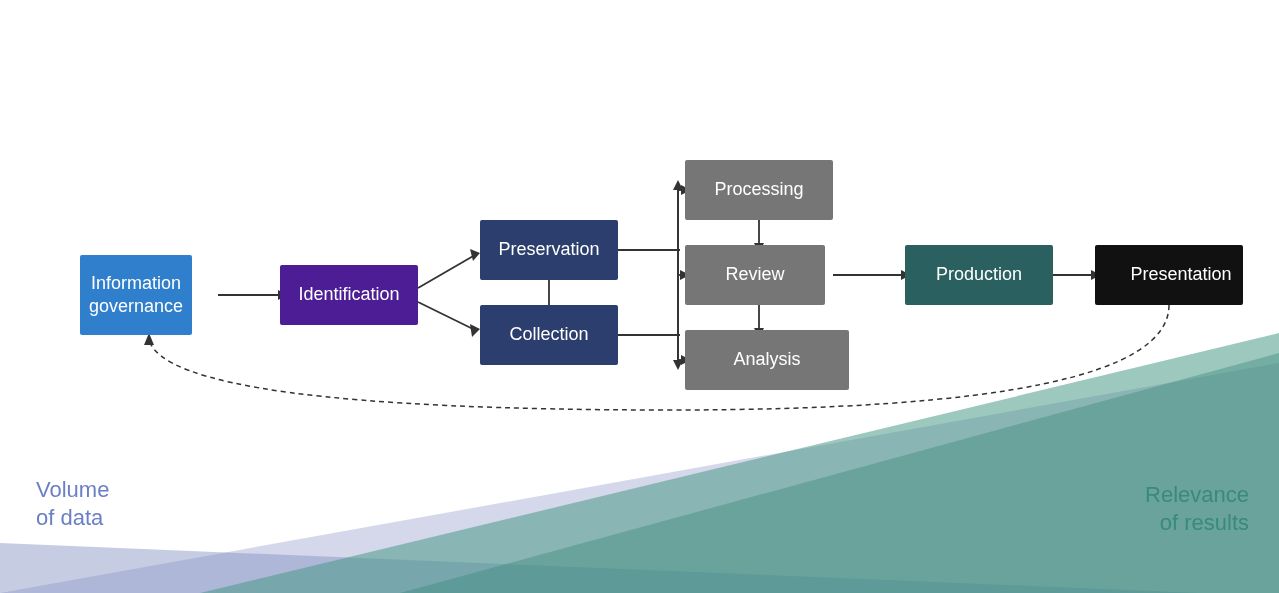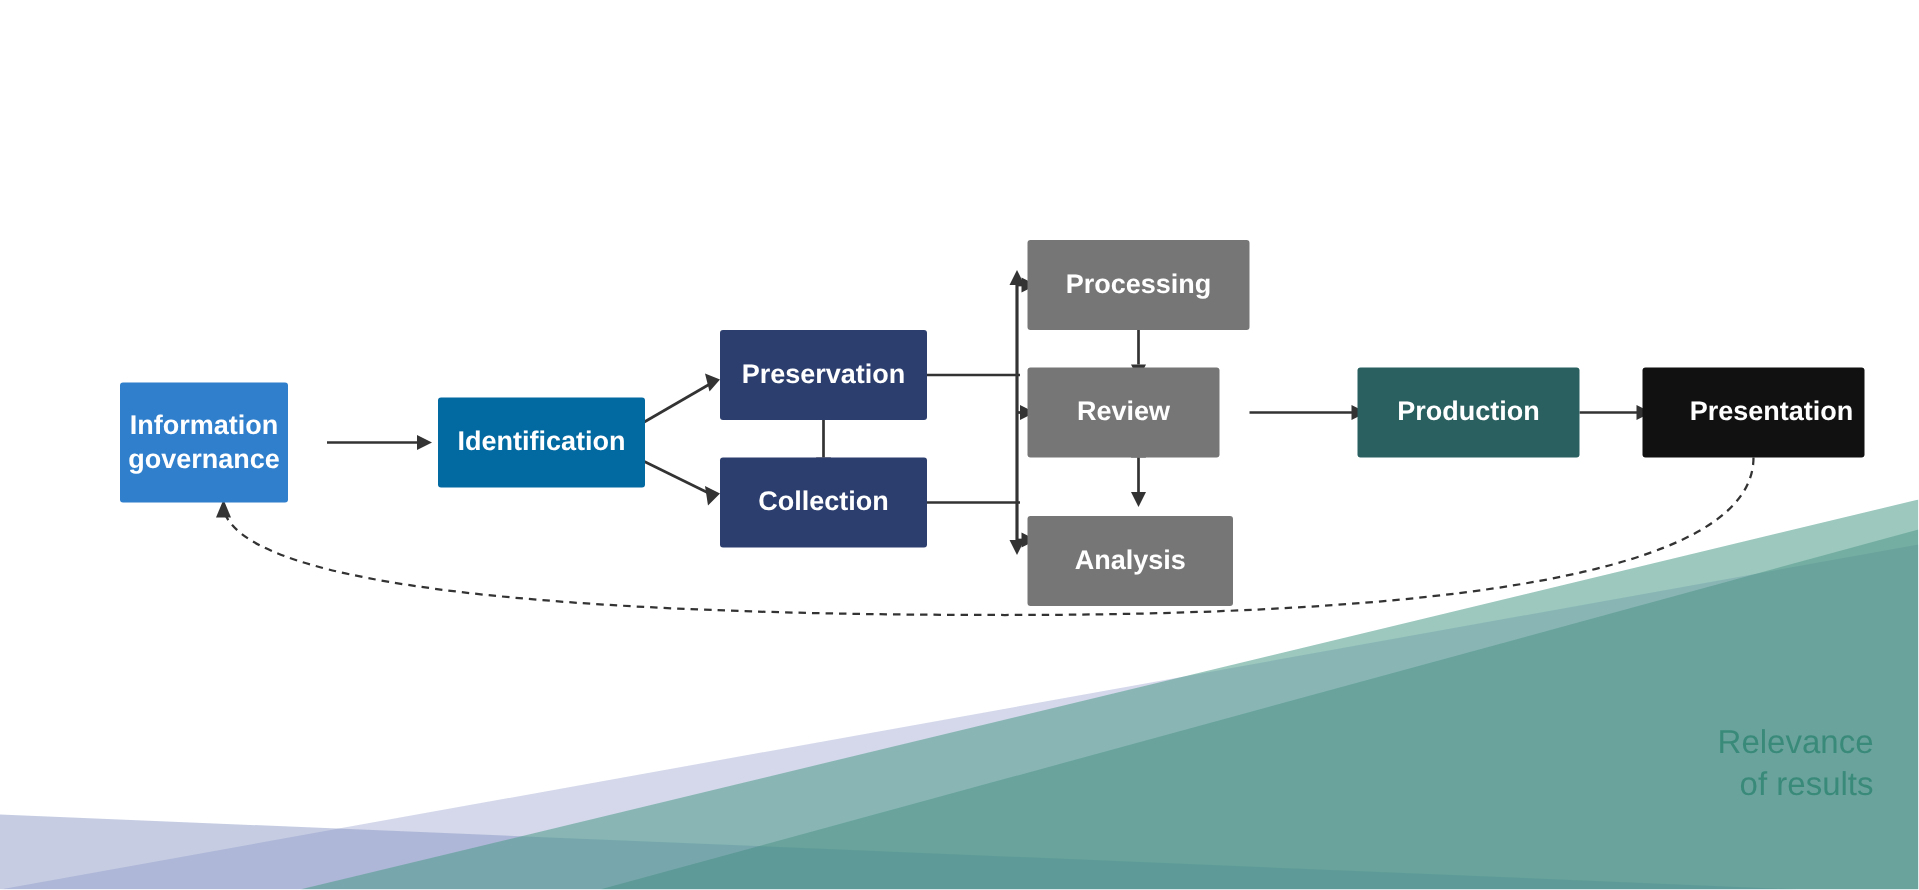--- a/index.html
+++ b/index.html
@@ -73,41 +73,40 @@
 
     
     .box {
       position: absolute;
       display: flex;
       align-items: center;
       justify-content: center;
       text-align: center;
       color: #fff;
       font-size: 18px;
-      font-weight: 700;
+      font-weight: 400;
       border-radius: 2px;
       padding: 8px;
       line-height: 1.3;
     }
 
     .box-info-gov {
       background: #2f7fcc;
       width: 112px;
       height: 80px;
       top: 155px;
       left: 50px;
     }
 
     .box-identification {
-      background: #0369a1;
+      background: #4c1d95;
       width: 138px;
       height: 60px;
       top: 165px;
       left: 250px;
-      margin-left: 12px;
     }
 
     .box-preservation {
       background: #2c3e6e;
       width: 138px;
       height: 60px;
       top: 120px;
       left: 450px;
     }
 
@@ -122,32 +121,32 @@
     .box-processing {
       background: #767676;
       width: 148px;
       height: 60px;
       top: 60px;
       left: 655px;
     }
 
     .box-review {
       background: #767676;
-      width: 128px;
+      width: 140px;
       height: 60px;
       top: 145px;
       left: 655px;
       align-items: center;
     }
 
     .box-analysis {
       background: #767676;
-      width: 137px;
-      height: 60px;
-      top: 244px;
+      width: 164px;
+      height: 60px;
+      top: 230px;
       left: 655px;
     }
 
     .box-production {
       background: #2a6060;
       width: 148px;
       height: 60px;
       top: 145px;
       left: 875px;
     }
@@ -192,20 +191,21 @@
 
   <svg class="bg-triangles" viewBox="0 0 1279 260" preserveAspectRatio="none">
 
     <polygon points="0,260 1279,260 1279,30 0,260" fill="#b0b8d8" opacity="0.55"></polygon>
     <polygon points="0,260 1200,260 0,210" fill="#8090c0" opacity="0.45"></polygon>
 
     <polygon points="200,260 1279,260 1279,0" fill="#4a9a88" opacity="0.55"></polygon>
     <polygon points="400,260 1279,260 1279,20" fill="#3a8878" opacity="0.4"></polygon>
   </svg>
 
+  <div class="volume-label">Volume<br>of data</div>
 
   <div class="relevance-label">Relevance<br>of results</div>
 
   <div class="diagram">
 
     <svg class="arrows-svg">
 
       <line x1="188" y1="195" x2="248" y2="195" class="arrow-line"></line>
       <polygon points="248,190 258,195 248,200" fill="#333"></polygon>
 

